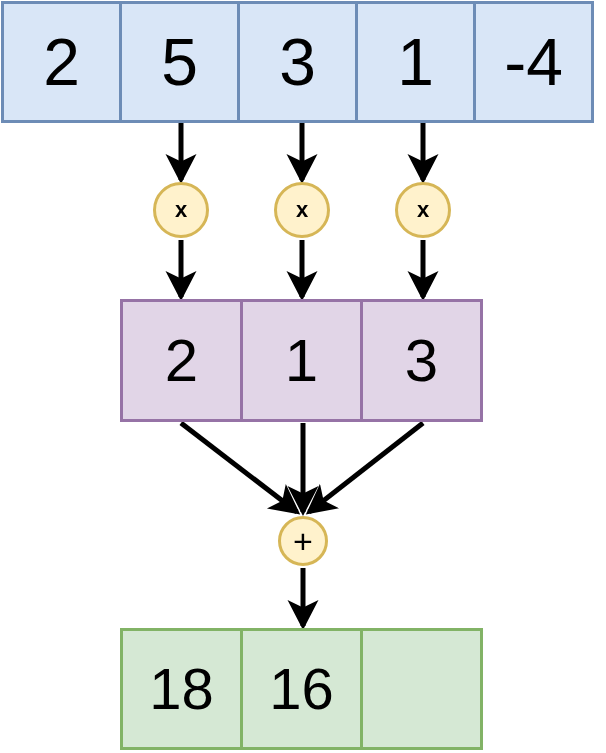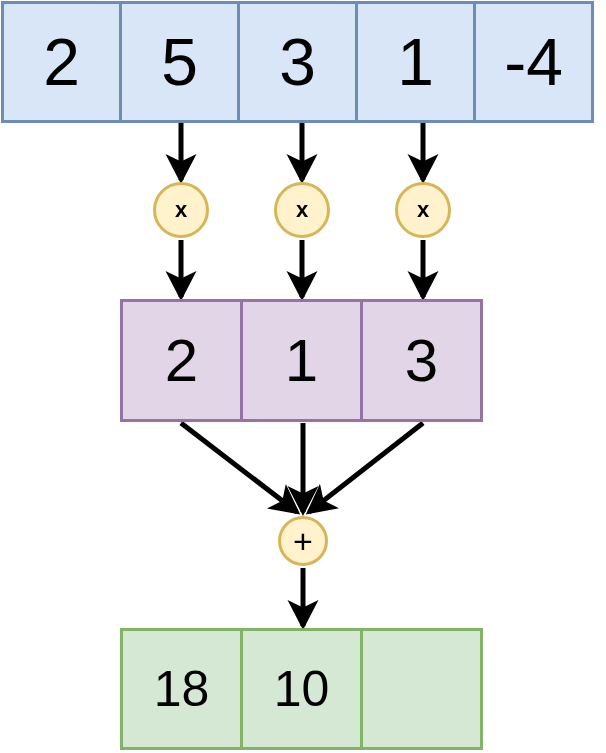--- a/index.html
+++ b/index.html
@@ -77,21 +77,21 @@
     top: 628px;
     width: 365px;
     height: 122px;
   }
   #output-row .cell {
     background: #d5e8d4;
     border: 3px solid #82b366;
     margin-left: -3px;
     width: 123px;
     height: 122px;
-    font-size: 50px;
+    font-size: 58px;
   }
   #output-row .cell:first-child { margin-left: 0; }
 
   
   .op-circle {
     position: absolute;
     box-sizing: border-box;
     border-radius: 50%;
     background: #fff2cc;
     border: 3px solid #d6b656;
@@ -180,17 +180,17 @@
   <div class="row" id="product-row">
     <div class="cell">2</div>
     <div class="cell">1</div>
     <div class="cell">3</div>
   </div>
 
   <div class="op-circle" id="add-circle">+</div>
 
   <div class="row" id="output-row">
     <div class="cell">18</div>
-    <div class="cell">10</div>
+    <div class="cell">16</div>
     <div class="cell"></div>
   </div>
 
 </div>
 
 </body></html>

